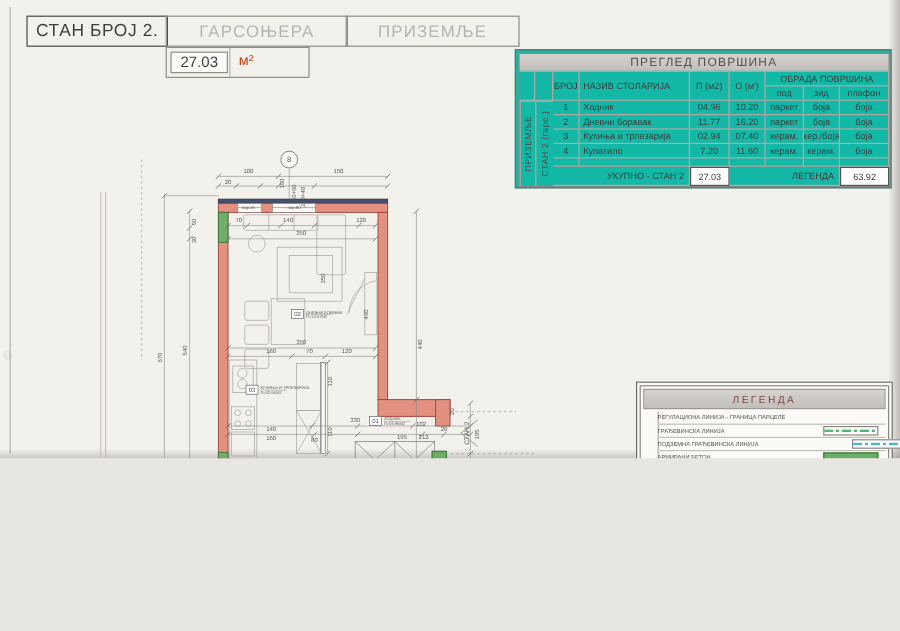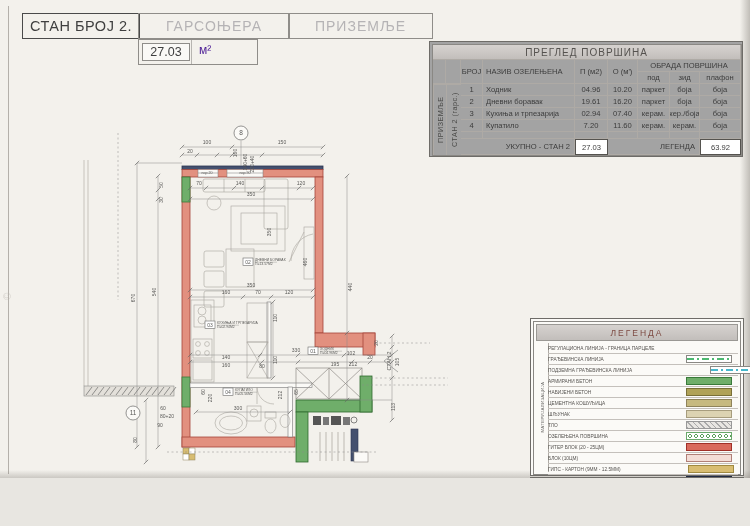--- a/index.html
+++ b/index.html
@@ -1,37 +1,37 @@
 <!DOCTYPE html>
 <html><head>
 <meta charset="utf-8">
 <style>
   html,body{margin:0;padding:0;background:#e8e6e1;}
-  #stage{position:relative;width:750px;height:478px;background:#f3f1ec;overflow:hidden;
+  #stage{position:relative;width:750px;height:382px;background:#f3f1ec;overflow:hidden;
          font-family:"Liberation Sans", sans-serif;color:#3c3c3c;}
   .abs{position:absolute;}
   
   .edge-l{left:8px;top:6px;bottom:4px;width:1px;background:#98948e;opacity:.7;}
   .edge-r{right:0;top:0;bottom:0;width:10px;background:linear-gradient(90deg,rgba(0,0,0,0),rgba(110,105,98,.38));}
   .edge-b{left:0;right:0;bottom:0;height:8px;background:linear-gradient(180deg,rgba(0,0,0,0),rgba(110,105,98,.30));}
   .watermark{left:2px;top:300px;transform:rotate(-90deg);transform-origin:0 0;color:#b9b5ae;font-size:10px;opacity:.5;}
 
   
   .tbox{border:1px solid #8f8d89;display:flex;align-items:center;justify-content:center;background:transparent;}
   .t-main{left:22px;top:13px;width:116px;height:24px;border:1.5px solid #4a4a4a;font-size:14.5px;color:#3f3f3f;letter-spacing:.5px;}
   .t-type{left:138px;top:13px;width:150px;height:24px;color:#b5b3b5;font-size:14px;letter-spacing:1px;}
   .t-floor{left:288px;top:13px;width:143px;height:24px;color:#b5b3b5;font-size:14px;letter-spacing:1px;}
   .t-area{left:138px;top:39px;width:118px;height:24px;}
   .t-area .val{position:absolute;left:3px;top:3px;width:46px;height:16px;border:1px solid #8f8d89;
                display:flex;align-items:center;justify-content:center;font-size:12.5px;color:#3f3f3f;background:#faf9f6;}
   .t-area .div{position:absolute;left:52px;top:0;bottom:0;width:1px;background:#b7b5b1;}
-  .t-area .unit{position:absolute;left:60px;top:3px;font-size:12px;color:#4c1d95;}
+  .t-area .unit{position:absolute;left:60px;top:3px;font-size:12px;color:#c2410c;}
 
   
-  #atable-wrap{left:429px;top:41px;width:308px;height:110px;border:1px solid #6e6c68;background:#a3a3a3;padding:2px;}
+  #atable-wrap{left:429px;top:41px;width:308px;height:110px;border:1px solid #6e6c68;background:#14b8a6;padding:2px;}
   #atable{display:grid;width:100%;height:100%;
     grid-template-columns:13px 15px 22px 92px 33px 30px 32px 30px 1fr;
     grid-template-rows:15px 12px 12px 12px 12px 12px 12px 7px 1fr;
     border:1px solid #8a8884;}
   #atable>div{border-right:1px solid #aeaaa5;border-bottom:1px solid #aeaaa5;
     display:flex;align-items:center;justify-content:center;font-size:7.6px;color:#3c3c3c;overflow:hidden;white-space:nowrap;}
   .gbar{background:linear-gradient(#d6d2cf,#c2bebb);font-size:10px !important;color:#55524f !important;letter-spacing:1px;}
   .left{justify-content:flex-start !important;padding-left:3px;}
   .right{justify-content:flex-end !important;padding-right:4px;}
   .vlab{writing-mode:vertical-rl;transform:rotate(180deg);font-size:7.2px !important;letter-spacing:.5px;color:#4a4a48 !important;}
@@ -94,39 +94,39 @@
   <span class="div"></span>
   <span class="unit">м²</span>
 </div>
 
 <div class="abs" id="atable-wrap">
   <div id="atable">
     <div class="gbar" style="grid-column:1/10;grid-row:1;">ПРЕГЛЕД ПОВРШИНА</div>
     <div style="grid-column:1;grid-row:2/4;"></div>
     <div style="grid-column:2;grid-row:2/4;"></div>
     <div style="grid-column:3;grid-row:2/4;">БРОЈ</div>
-    <div class="left" style="grid-column:4;grid-row:2/4;">НАЗИВ ОЗЕЛЕЊЕНА</div>
+    <div class="left" style="grid-column:4;grid-row:2/4;">НАЗИВ СТОЛАРИЈА</div>
     <div style="grid-column:5;grid-row:2/4;">П (м2)</div>
     <div style="grid-column:6;grid-row:2/4;text-align:right;">О (м')</div>
     <div style="grid-column:7/10;grid-row:2;">ОБРАДА ПОВРШИНА</div>
     <div style="grid-column:7;grid-row:3;">под</div>
     <div style="grid-column:8;grid-row:3;">зид</div>
     <div style="grid-column:9;grid-row:3;">плафон</div>
     <div class="vlab" style="grid-column:1;grid-row:4/10;">ПРИЗЕМЉЕ</div>
     <div class="vlab" style="grid-column:2;grid-row:4/10;">СТАН 2 (гарс.)</div>
   <div style="grid-area: 4 / 3;">1</div>
         <div class="left" style="grid-area: 4 / 4;">Ходник</div>
         <div style="grid-area: 4 / 5;">04.96</div>
         <div style="grid-area: 4 / 6;">10.20</div>
         <div style="grid-area: 4 / 7;">паркет</div>
         <div style="grid-area: 4 / 8;">боја</div>
         <div style="grid-area: 4 / 9;">боја</div>
         <div style="grid-area: 5 / 3;">2</div>
         <div class="left" style="grid-area: 5 / 4;">Дневни боравак</div>
-        <div style="grid-area: 5 / 5;">19.61</div>
+        <div style="grid-area: 5 / 5;">11.77</div>
         <div style="grid-area: 5 / 6;">16.20</div>
         <div style="grid-area: 5 / 7;">паркет</div>
         <div style="grid-area: 5 / 8;">боја</div>
         <div style="grid-area: 5 / 9;">боја</div>
         <div style="grid-area: 6 / 3;">3</div>
         <div class="left" style="grid-area: 6 / 4;">Кухиња и трпезарија</div>
         <div style="grid-area: 6 / 5;">02.94</div>
         <div style="grid-area: 6 / 6;">07.40</div>
         <div style="grid-area: 6 / 7;">керам.</div>
         <div style="grid-area: 6 / 8;">кер./боја</div>

